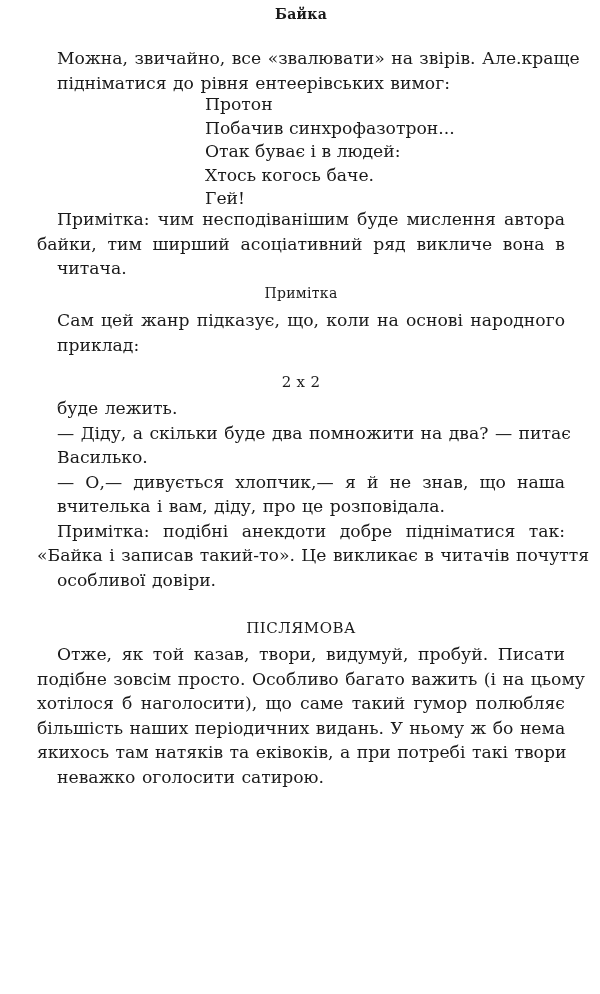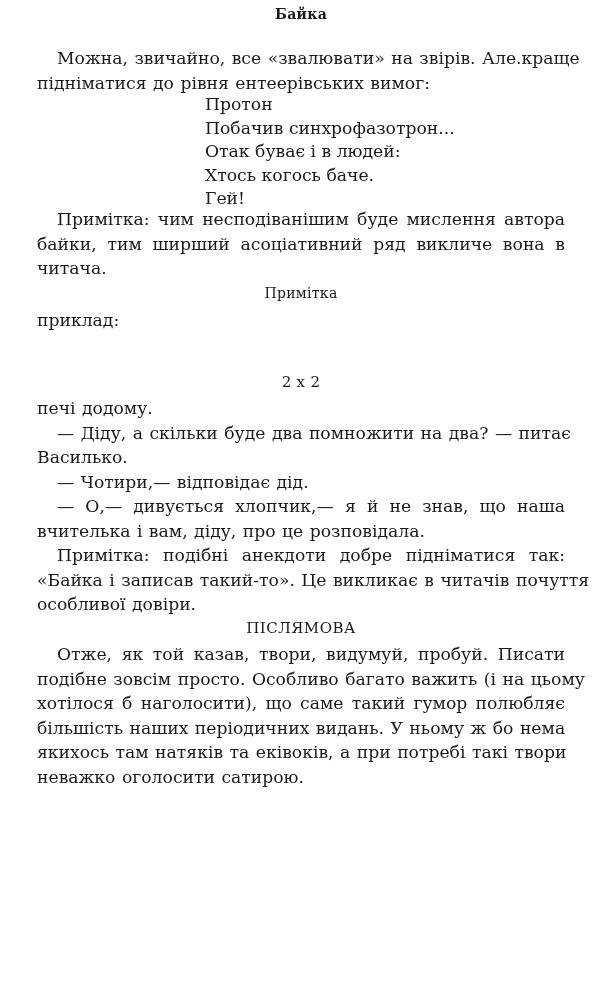--- a/index.html
+++ b/index.html
@@ -43,20 +43,21 @@
     }
     .para .line {
       display: block;
       white-space: nowrap;
       text-align: justify;
       text-align-last: justify;
       width: 528px;
     }
     .para .line.last {
       text-align-last: left;
+      margin-left: 20px;
     }
     .para .line.indent {
       padding-left: 20px;
       width: 508px;
     }
     .poem {
       position: absolute;
       left: 168px;
       font-size: 17.2px;
       line-height: 23.5px;
@@ -88,30 +89,30 @@
 
   <div class="para" style="top:207px;">
     <span class="line indent">Примітка: чим несподіванішим буде мислення автора</span>
     <span class="line">байки, тим ширший асоціативний ряд викличе вона в</span>
     <span class="line last">читача.</span>
   </div>
 
   <div class="heading" style="top:285px;">Примітка</div>
 
   <div class="para" style="top:308px;">
+    <span class="line indent">Сам цей жанр підказує, що, коли на основі народного</span>
     <span class="line last">приклад:</span>
   </div>
 
   <div class="heading" style="top:373px; font-size:15px;">2 х 2</div>
 
   <div class="para" style="top:396px;">
-    <span class="line last">печі додому.</span>
+    <span class="line last">буде лежить.</span>
     <span class="line indent">— Діду, а скільки буде два помножити на два? — питає</span>
     <span class="line last">Василько.</span>
-    <span class="line indent last">— Чотири,— відповідає дід.</span>
     <span class="line indent">— О,— дивується хлопчик,— я й не знав, що наша</span>
     <span class="line last">вчителька і вам, діду, про це розповідала.</span>
     <span class="line indent">Примітка: подібні анекдоти добре підніматися так:</span>
     <span class="line">«Байка і записав такий-то». Це викликає в читачів почуття</span>
     <span class="line last">особливої довіри.</span>
   </div>
 
   <div class="heading caps" style="top:619px;">ПІСЛЯМОВА</div>
 
   <div class="para" style="top:642px;">

